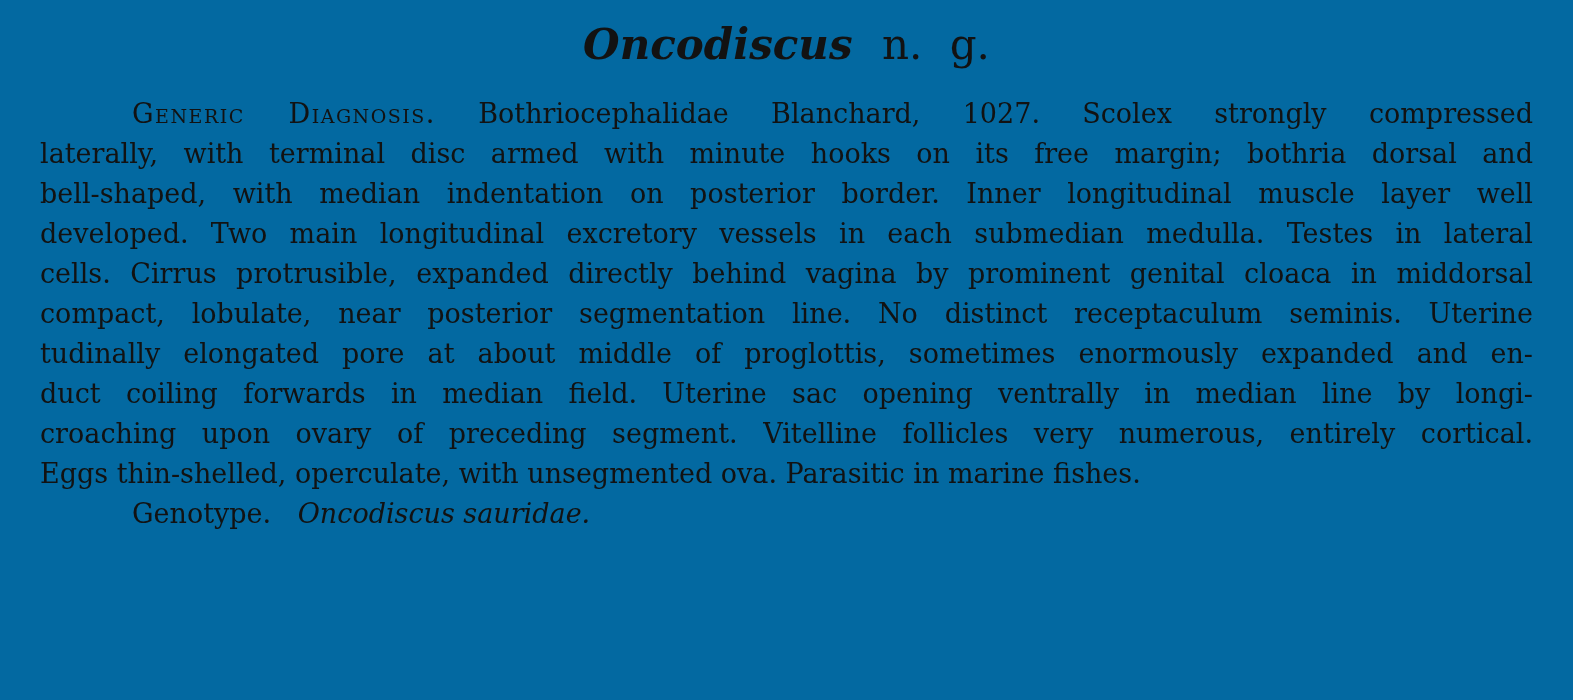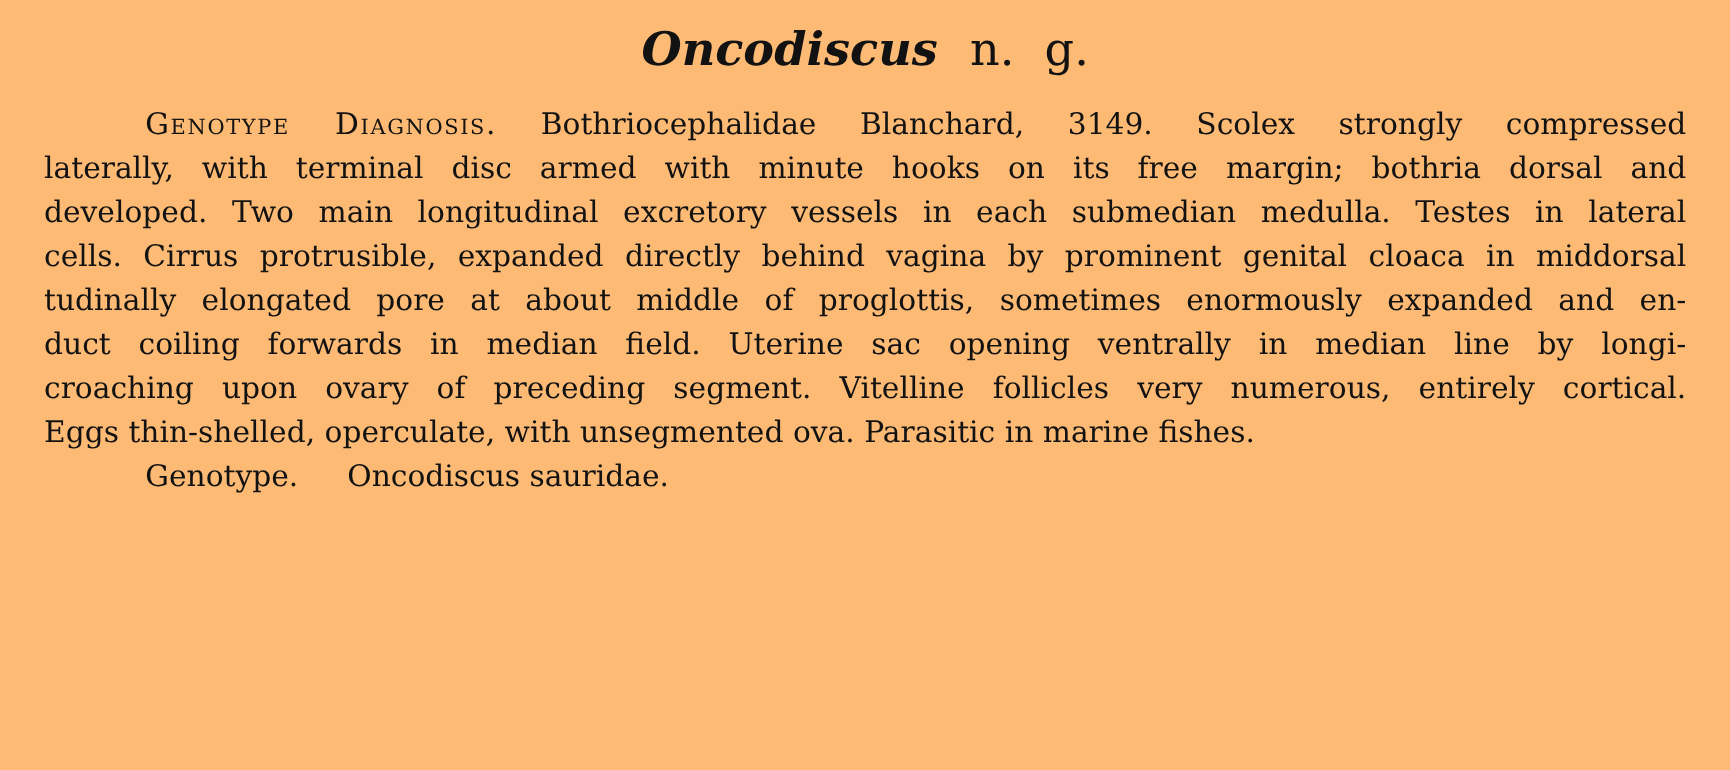--- a/index.html
+++ b/index.html
@@ -4,21 +4,21 @@
 <style>
   html, body {
     margin: 0;
     padding: 0;
     background: #ffffff;
   }
   .page {
     width: 1573px;
     height: 700px;
     box-sizing: border-box;
-    background: #fdba74;
+    background: #0369a1;
     color: #121212;
     font-family: "DejaVu Serif", "Liberation Serif", serif;
     padding: 14px 40px 0 40px;
     overflow: hidden;
   }
   .title {
     margin: 8px 0 26px 0;
     text-align: center;
     font-size: 42px;
     font-weight: normal;
@@ -52,41 +52,44 @@
     font-variant: small-caps;
     letter-spacing: 1.5px;
   }
   .genotype {
     font-size: 27px;
     line-height: 40px;
     text-align: left;
     text-align-last: left;
   }
   .genotype .species {
-    margin-left: 36px;
+    font-style: italic;
+    margin-left: 18px;
   }
 </style>
 </head>
 <body>
 
 <div class="page">
 
   <h1 class="title">
     <span class="genus">Oncodiscus</span>
     <span class="suffix">n. g.</span>
   </h1>
 
   <div class="para">
     <div class="line indent">
-      <span class="smallcaps">Genotype Diagnosis.</span>
-      <span>Bothriocephalidae Blanchard, 3149.  Scolex strongly compressed</span>
+      <span class="smallcaps">Generic Diagnosis.</span>
+      <span>Bothriocephalidae Blanchard, 1027.  Scolex strongly compressed</span>
     </div>
     <div class="line">laterally, with terminal disc armed with minute hooks on its free margin; bothria dorsal and</div>
+    <div class="line">bell-shaped, with median indentation on posterior border.  Inner longitudinal muscle layer well</div>
     <div class="line">developed.  Two main longitudinal excretory vessels in each submedian medulla.  Testes in lateral</div>
     <div class="line">cells.  Cirrus protrusible, expanded directly behind vagina by prominent genital cloaca in middorsal</div>
+    <div class="line">compact, lobulate, near posterior segmentation line.  No distinct receptaculum seminis.  Uterine</div>
     <div class="line">tudinally elongated pore at about middle of proglottis, sometimes enormously expanded and en-</div>
     <div class="line">duct coiling forwards in median field.  Uterine sac opening ventrally in median line by longi-</div>
     <div class="line">croaching upon ovary of preceding segment.  Vitelline follicles very numerous, entirely cortical.</div>
     <div class="line last">Eggs thin-shelled, operculate, with unsegmented ova.  Parasitic in marine fishes.</div>
   </div>
 
   <div class="genotype indent">
     <span>Genotype.</span>
     <span class="species">Oncodiscus sauridae.</span>
   </div>

